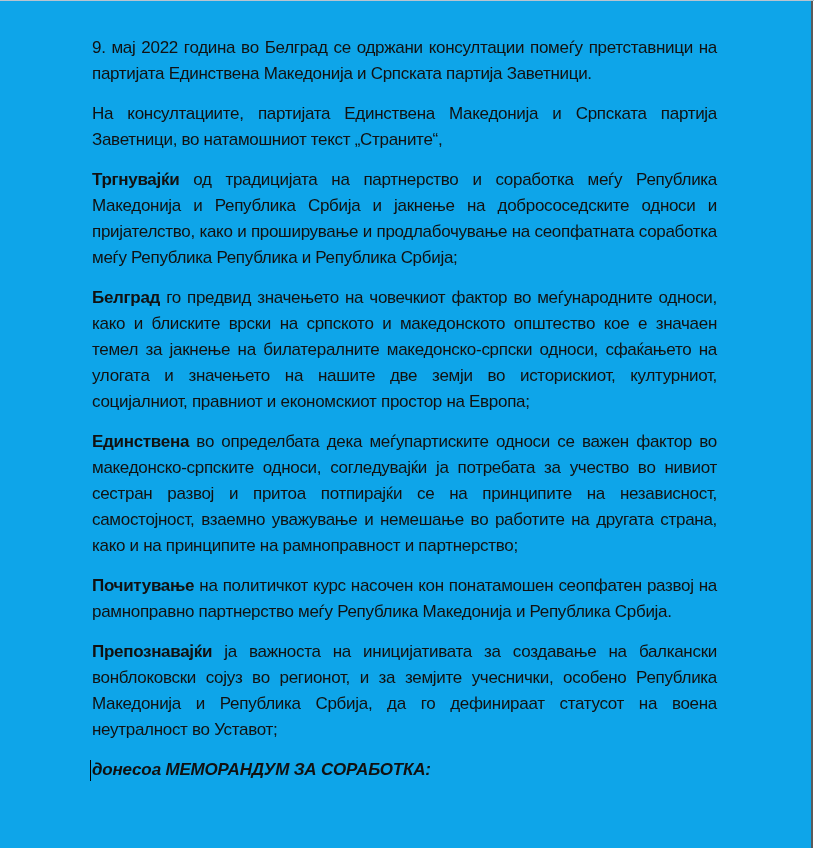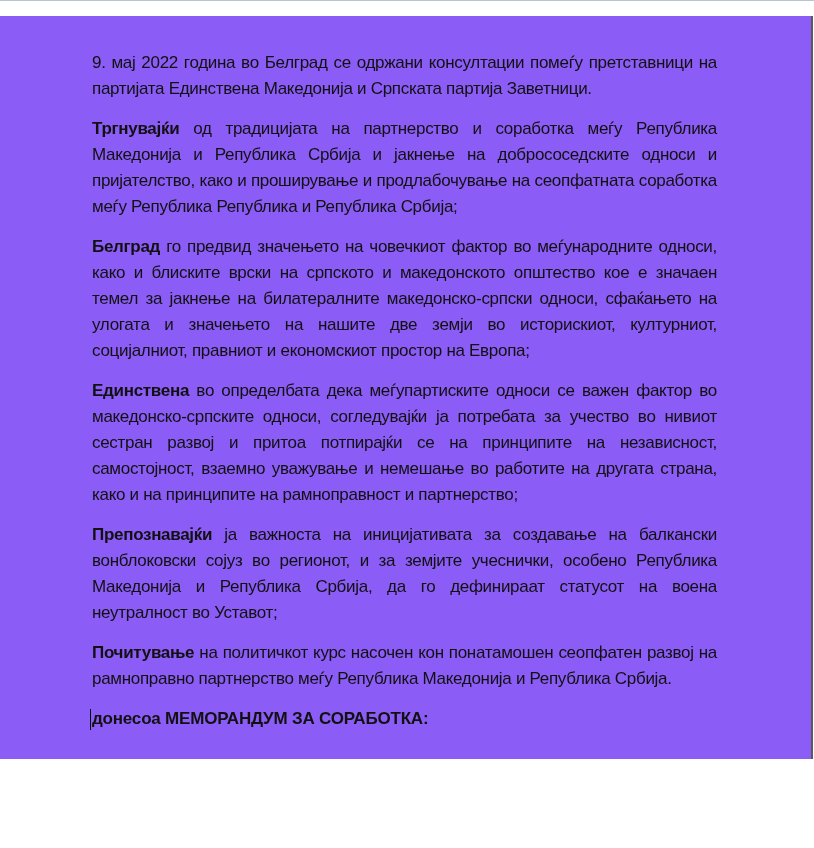--- a/index.html
+++ b/index.html
@@ -14,24 +14,24 @@
       overflow: hidden;
     }
     .top-border {
       position: absolute;
       left: 0; top: 0;
       width: 814px; height: 1px;
       background: #b8c4d0;
     }
     .page {
       position: absolute;
-      left: 0; top: 16px;
+      left: 0; top: 1px;
       width: 811px;
-      height: 743px;
-      background: #8b5cf6;
+      height: 847px;
+      background: #0ea5e9;
       border-right: 2px solid #5a5a5a;
     }
     .content {
       position: absolute;
       left: 92px;
       top: 34px;
       width: 625px;
       font-family: "Liberation Sans", sans-serif;
       font-size: 17px;
       line-height: 26px;
@@ -42,20 +42,21 @@
       text-align: justify;
       letter-spacing: -0.3px;
     }
     .para b { font-weight: bold; margin-top: 29px; }
     .heading {
       margin: 0;
       font-weight: bold;
       font-size: 17px;
       position: relative;
       letter-spacing: -0.2px;
+      font-style: italic;
     }
     .cursor {
       position: absolute;
       left: -2px;
       top: 3px;
       width: 1px;
       height: 21px;
       background: #000000;
     }
   </style>
@@ -64,39 +65,42 @@
 
 <div class="top-border"></div>
 
 <div class="page">
   <div class="content">
 
     <p class="para">
       <b></b><span>9. мај 2022 година во Белград се одржани консултации помеѓу претставници на партијата Единствена Македонија и Српската партија Заветници.</span>
     </p>
 
+    <p class="para">
+      <b></b><span>На консултациите, партијата Единствена Македонија и Српската партија Заветници, во натамошниот текст „Страните“,</span>
+    </p>
 
     <p class="para">
       <b>Тргнувајќи</b><span> од традицијата на партнерство и соработка меѓу Република Македонија и Република Србија и јакнење на добрососедските односи и пријателство, како и проширување и продлабочување на сеопфатната соработка меѓу Република Република и Република Србија;</span>
     </p>
 
     <p class="para">
       <b>Белград</b><span> го предвид значењето на човечкиот фактор во меѓународните односи, како и блиските врски на српското и македонското општество кое е значаен темел за јакнење на билатералните македонско-српски  односи, сфаќањето на улогата и значењето на нашите две земји во историскиот, културниот, социјалниот, правниот и економскиот простор на Европа;</span>
     </p>
 
     <p class="para">
       <b>Единствена</b><span> во определбата дека меѓупартиските односи се важен фактор во македонско-српските односи, согледувајќи ја потребата за учество во нивиот сестран развој и притоа потпирајќи се на принципите на независност, самостојност, взаемно уважување и немешање во работите на другата страна, како и на принципите на рамноправност и партнерство;</span>
     </p>
 
     <p class="para">
-      <b>Препознавајќи</b><span> ја важноста на иницијативата за создавање на балкански вонблоковски сојуз во регионот, и за земјите учеснички, особено Република Македонија и Република Србија, да го дефинираат статусот на воена неутралност во Уставот;</span>
+      <b>Почитување</b><span> на политичкот курс насочен кон понатамошен сеопфатен развој на рамноправно партнерство меѓу Република Македонија и Република Србија.</span>
     </p>
 
     <p class="para">
-      <b>Почитување</b><span> на политичкот курс насочен кон понатамошен сеопфатен развој на рамноправно партнерство меѓу Република Македонија и Република Србија.</span>
+      <b>Препознавајќи</b><span> ја важноста на иницијативата за создавање на балкански вонблоковски сојуз во регионот, и за земјите учеснички, особено Република Македонија и Република Србија, да го дефинираат статусот на воена неутралност во Уставот;</span>
     </p>
 
     <p class="heading">
       <span class="cursor"></span>
       <span>донесоа МЕМОРАНДУМ ЗА СОРАБОТКА:</span>
     </p>
 
   </div>
 </div>
 

